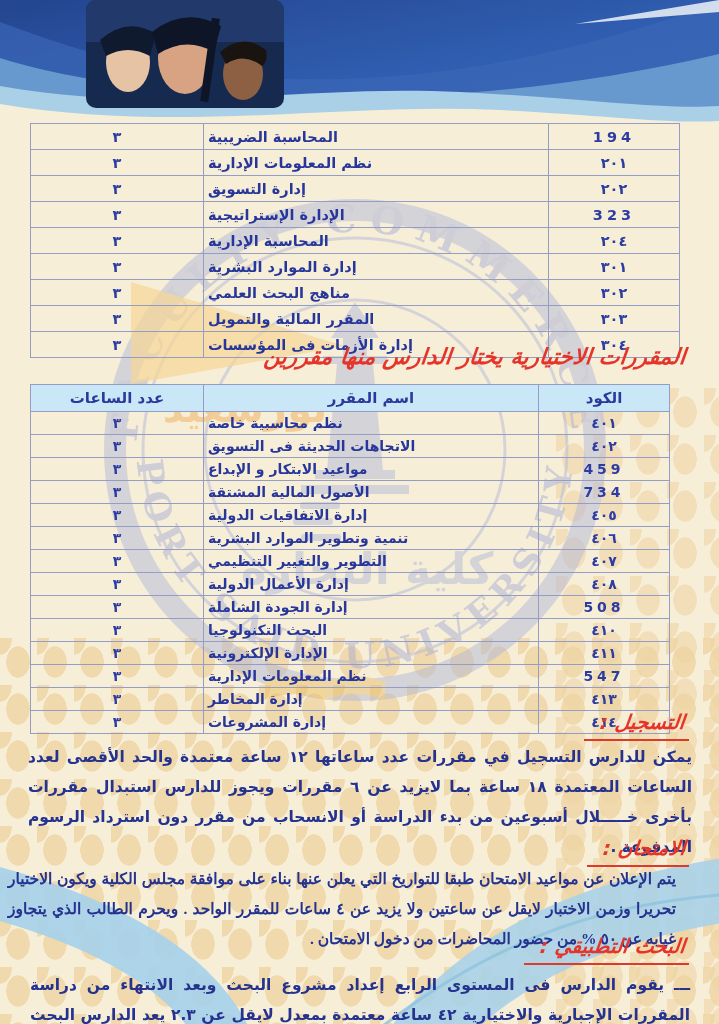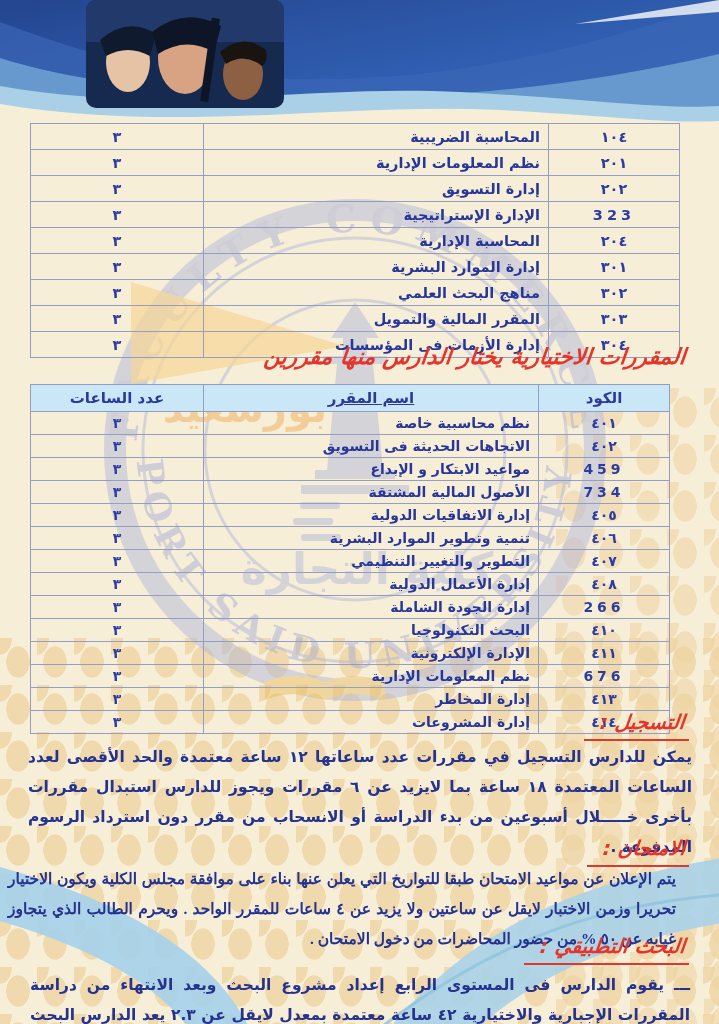--- a/index.html
+++ b/index.html
@@ -30,23 +30,23 @@
     position:absolute;z-index:3;direction:rtl;border-collapse:collapse;table-layout:fixed;
     background:transparent;
   }
   table.course td,table.course th{border:1px solid #959dc4;overflow:hidden;white-space:nowrap;}
   .tbl1{left:30px;top:123px;width:630px;}
   .tbl2{left:30px;top:384px;width:633px;}
   .tbl1 td{height:23px;font-size:14.5px;}
   .tbl2 td{height:20px;font-size:14px;}
   .tbl2 th{height:24px;background:#c9e7f6;color:#2a3a9c;font-size:15px;font-weight:bold;text-align:center;}
   td.c-code{width:128px;text-align:center;color:#2c3ca2;font-weight:bold;letter-spacing:4px;}
-  td.c-name{width:332px;text-align:right;padding-left:4px;padding-right:8px;color:#27369a;font-weight:bold;}
+  td.c-name{width:332px;text-align:left;padding-left:4px;padding-right:8px;color:#27369a;font-weight:bold;}
   td.c-hours{width:170px;text-align:center;color:#2c3ca2;font-weight:bold;}
-  th.c-code{width:128px;}th.c-name{width:332px;text-decoration:underline;}th.c-hours{width:170px;}
+  th.c-code{width:128px;}th.c-name{width:332px;}th.c-hours{width:170px;}
   
   .red-head{
     position:absolute;z-index:3;direction:rtl;color:#e5352a;font-weight:bold;
     font-size:20px;
   }
   .red-head .sk{display:inline-block;font-style:italic;transform:skewX(-6deg);}
   .underlined{border-bottom:2px solid #dd3a29;padding:0 4px 5px 16px;}
   .elective-head{top:344px;right:34px;font-size:22px;}
   .t-reg{top:710px;right:30px;}
   .t-exam{top:836px;right:30px;}
@@ -136,21 +136,21 @@
       <path d="M152,32 Q185,6 221,26 L214,52 Q186,36 158,54 Z" fill="#0d1526"></path>
       <rect x="206" y="18" width="8" height="84" fill="#0d1526" transform="rotate(8 210 60)"></rect>
       <ellipse cx="243" cy="74" rx="20" ry="26" fill="#8d5f43"></ellipse>
       <path d="M220,52 Q243,32 266,50 Q268,62 262,66 Q244,52 226,64 Z" fill="#1a1410"></path>
     </g>
   </svg>
 
   <table class="course tbl1">
     <tbody>
       <tr>
-          <td class="c-code">١٠٤</td>
+          <td class="c-code">194</td>
           <td class="c-name">المحاسبة الضريبية</td>
           <td class="c-hours">٣</td>
         </tr>
       <tr>
           <td class="c-code">٢٠١</td>
           <td class="c-name">نظم المعلومات الإدارية</td>
           <td class="c-hours">٣</td>
         </tr>
       <tr>
           <td class="c-code">٢٠٢</td>
@@ -235,36 +235,36 @@
           <td class="c-code">٤٠٧</td>
           <td class="c-name">التطوير والتغيير التنظيمي</td>
           <td class="c-hours">٣</td>
         </tr>
       <tr>
           <td class="c-code">٤٠٨</td>
           <td class="c-name">إدارة الأعمال الدولية</td>
           <td class="c-hours">٣</td>
         </tr>
       <tr>
-          <td class="c-code">266</td>
+          <td class="c-code">508</td>
           <td class="c-name">إدارة الجودة الشاملة</td>
           <td class="c-hours">٣</td>
         </tr>
       <tr>
           <td class="c-code">٤١٠</td>
           <td class="c-name">البحث التكنولوجيا</td>
           <td class="c-hours">٣</td>
         </tr>
       <tr>
           <td class="c-code">٤١١</td>
           <td class="c-name">الإدارة الإلكترونية</td>
           <td class="c-hours">٣</td>
         </tr>
       <tr>
-          <td class="c-code">676</td>
+          <td class="c-code">547</td>
           <td class="c-name">نظم المعلومات الإدارية</td>
           <td class="c-hours">٣</td>
         </tr>
       <tr>
           <td class="c-code">٤١٣</td>
           <td class="c-name">إدارة المخاطر</td>
           <td class="c-hours">٣</td>
         </tr>
       <tr>
           <td class="c-code">٤١٤</td>

